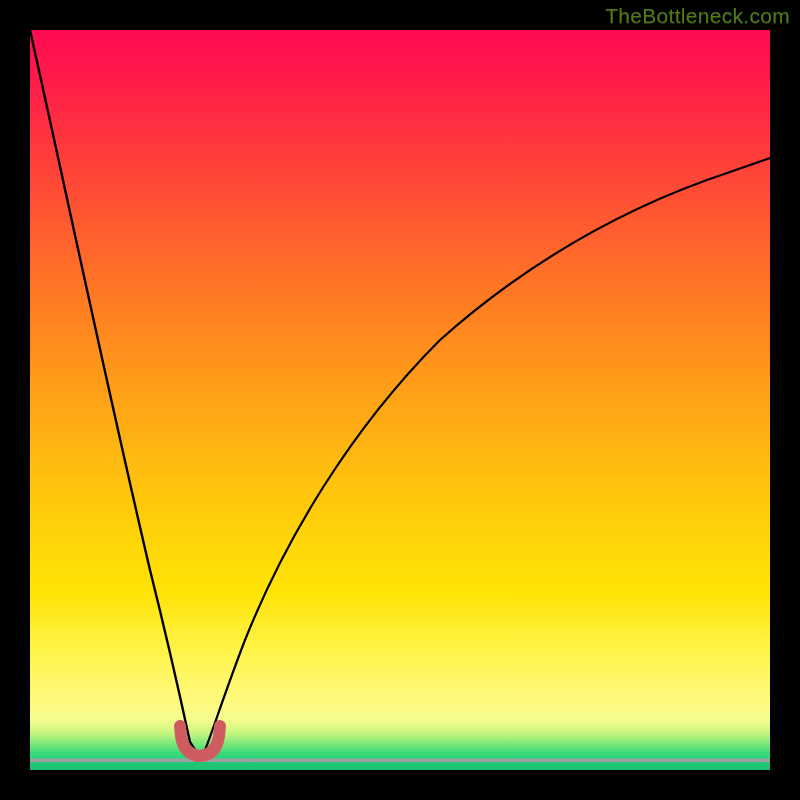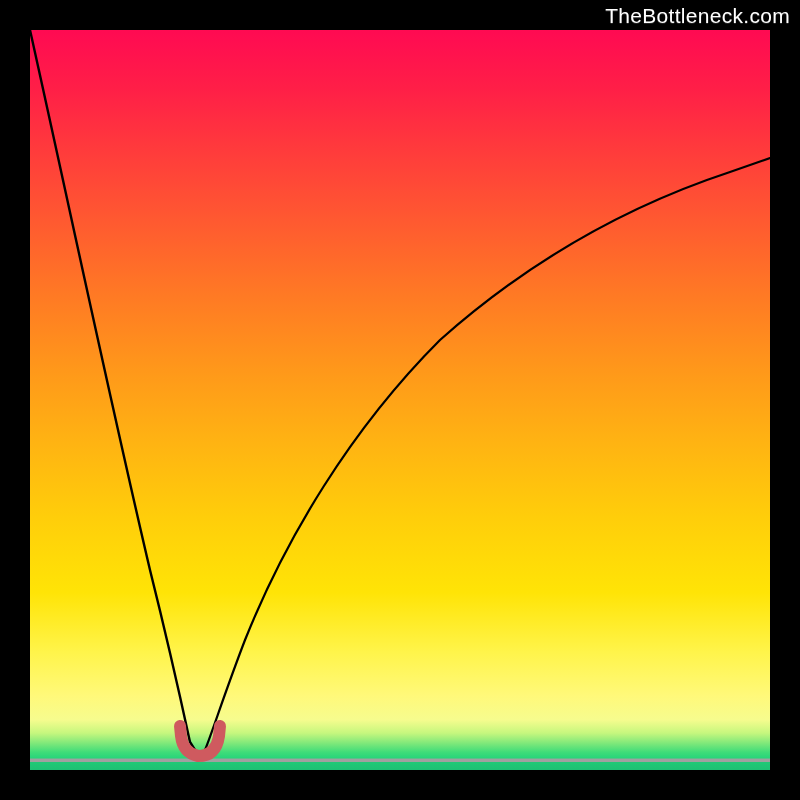--- a/index.html
+++ b/index.html
@@ -46,21 +46,21 @@
       #a0a0a0 98.5%,
       #a0a0a0 98.9%,
       #20c976 98.95%,
       #1ec074 100%
     );
   }
   .watermark {
     position: absolute;
     top: 4px;
     right: 10px;
-    color: #ffffff;
+    color: #4d7c0f;
     font-size: 21px;
     font-weight: 500;
     letter-spacing: 0.3px;
     text-shadow: 0 1px 0 rgba(255,255,255,0.15);
   }
   svg.curves {
     position: absolute;
     left: 0; top: 0;
     width: 740px;
     height: 740px;

